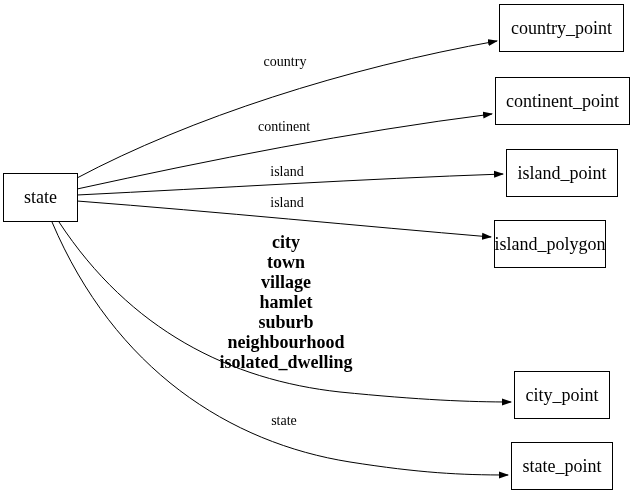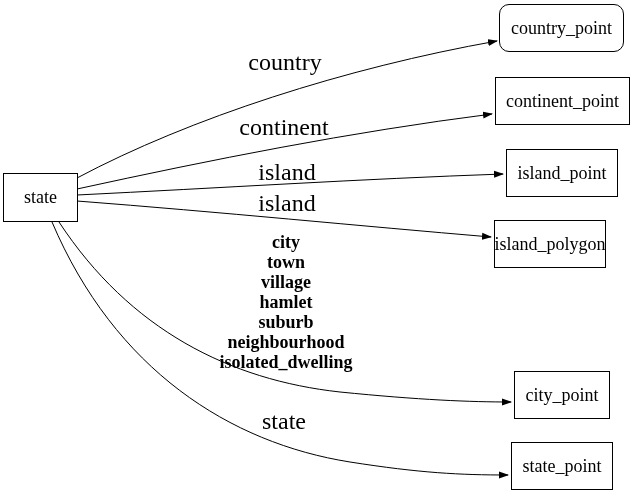--- a/index.html
+++ b/index.html
@@ -24,21 +24,21 @@
     background: #ffffff;
     display: flex;
     align-items: center;
     justify-content: center;
     font-size: 18px;
     white-space: nowrap;
   }
   .edge-label {
     position: absolute;
     transform: translate(-50%, -50%);
-    font-size: 24px;
+    font-size: 14px;
     white-space: nowrap;
   }
   .edge-label-block {
     position: absolute;
     transform: translateX(-50%);
     font-size: 18px;
     line-height: 20px;
     text-align: center;
     white-space: nowrap;
   }
@@ -62,21 +62,21 @@
       <path d="M77,201 C220,212 360,226 491,237" marker-end="url(#arrow)"></path>
       <path d="M59,222 C130,330 230,380 340,392 C420,400 470,402 511,402" marker-end="url(#arrow)"></path>
       <path d="M52,222 C115,370 230,443 350,462 C420,473 460,475 508,475" marker-end="url(#arrow)"></path>
     </g>
   </svg>
 
   <div class="node" style="left:3px; top:173px; width:75px; height:49px;">
     <span>state</span>
   </div>
 
-  <div class="node" style="left:499px; top:4px; width:125px; height:48px;border-radius:10px;">
+  <div class="node" style="left:499px; top:4px; width:125px; height:48px;">
     <span>country_point</span>
   </div>
 
   <div class="node" style="left:495px; top:77px; width:135px; height:48px;">
     <span>continent_point</span>
   </div>
 
   <div class="node" style="left:506px; top:149px; width:112px; height:48px;">
     <span>island_point</span>
   </div>

